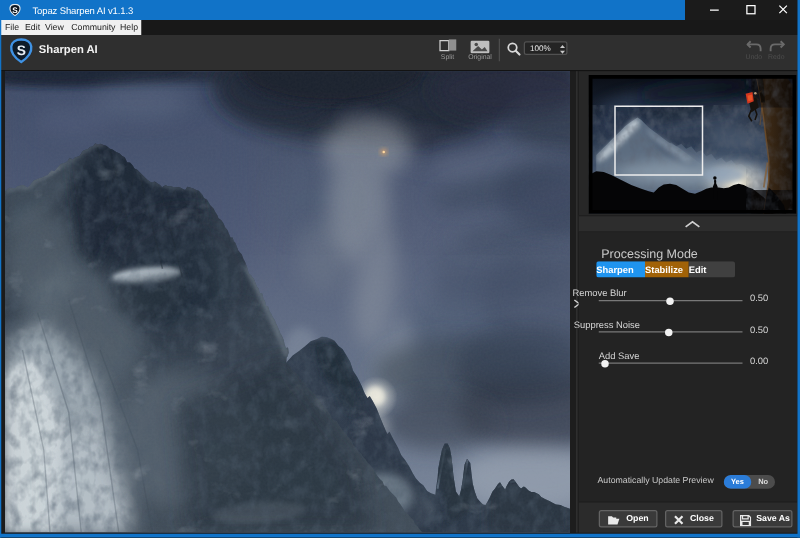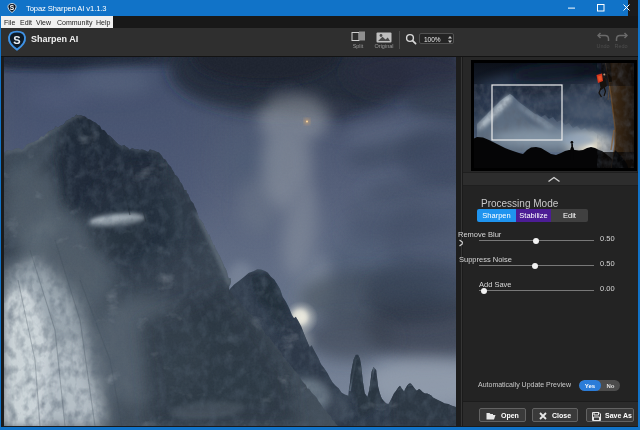--- a/index.html
+++ b/index.html
@@ -1,33 +1,33 @@
 <!DOCTYPE html>
 <html><head><meta charset="utf-8">
 <style>
 *{margin:0;padding:0;box-sizing:border-box}
 html,body{width:640px;height:430px;overflow:hidden;background:#1b1b1b;font-family:"Liberation Sans",sans-serif}
 .abs{position:absolute}
-#titlebar{left:0;top:0;width:628px;height:16px;background:#1173c8}
+#titlebar{left:0;top:0;width:548px;height:16px;background:#1173c8}
 #title{left:26px;top:0;height:16px;line-height:17px;font-size:7.6px;letter-spacing:-0.1px;color:#fff}
 #menurow{left:0;top:16px;width:640px;height:12px;background:#181818}
 #menustrip{left:0;top:0;width:113px;height:12px;background:#f0f0f0}
 .mi{position:absolute;top:0;height:12px;line-height:13px;font-size:7px;color:#1a1a1a}
 #toolbar{left:0;top:28px;width:640px;height:29px;background:#2f2f2f;border-bottom:1px solid #131313}
 #appname{left:31px;top:6px;font-size:9px;font-weight:bold;color:#f2f2f2}
 .tlabel{position:absolute;font-size:5.5px;color:#9a9a9a;text-align:center}
 #photo{left:4px;top:57px;width:452px;height:369px;background:#45536b}
 #gapstrip{left:456px;top:57px;width:6px;height:369px;background:#1d1d1d;border-right:1px solid #353535}
 #panel{left:463px;top:57px;width:175px;height:369px;background:#272727}
 #thumb{left:471px;top:60px;width:166px;height:111px;background:#000}
 #chevrow{left:463px;top:172px;width:175px;height:14px;background:#2d2d2d;border-top:1px solid #1f1f1f;border-bottom:1px solid #1f1f1f}
 #procarea{left:463px;top:186px;width:175px;height:215px;background:#232323}
 #pmlabel{left:481px;top:198px;font-size:10px;color:#c8c8c8}
 #tabs{left:477px;top:209px;width:111px;height:13px;border-radius:2px;overflow:hidden}
-.tab{position:absolute;top:0;height:13px;font-size:7.5px;font-weight:normal;color:#fff;text-align:center;line-height:14px}
+.tab{position:absolute;top:0;height:13px;font-size:7.5px;font-weight:bold;color:#fff;text-align:left;line-height:14px}
 .slabel{position:absolute;font-size:7.5px;color:#d6d6d6}
 .sval{position:absolute;font-size:7.5px;color:#d6d6d6}
 .track{position:absolute;width:115px;height:1px;background:#787878}
 .handle{position:absolute;width:6px;height:6px;border-radius:50%;background:#f2f2f2}
 #aulabel{left:478px;top:381px;font-size:7px;color:#c9c9c9}
 #toggle{left:579px;top:380px;width:41px;height:11px;border-radius:6px;background:#4c4c4c;overflow:hidden}
 #toggleyes{position:absolute;left:0;top:0;width:22px;height:11px;border-radius:6px;background:#2b7cd8;color:#fff;font-size:6px;font-weight:bold;text-align:center;line-height:12px}
 #toggleno{position:absolute;left:22px;top:0;width:19px;height:11px;color:#ddd;font-size:6px;font-weight:bold;text-align:center;line-height:12px}
 #botbar{left:463px;top:401px;width:175px;height:25px;background:#2b2b2b;border-top:1px solid #1c1c1c}
 .btn{position:absolute;top:408px;height:14px;background:#3a3a3a;border:1px solid #636363;border-radius:2px;color:#fff;font-size:7px;font-weight:bold}
@@ -341,21 +341,21 @@
 </svg></div>
 <div class="abs" id="chevrow">
   <svg class="abs" style="left:84px;top:3px" width="14" height="7" viewBox="0 0 14 7">
       <path d="M1.5 5.5 L7 1.5 L12.5 5.5" fill="none" stroke="#cfcfcf" stroke-width="1.4"></path>
     </svg>
 </div>
 <div class="abs" id="procarea"></div>
 <span class="abs" id="pmlabel">Processing Mode</span>
 <div class="abs" id="tabs">
   <div class="tab" style="left:0;width:39px;background:#1f94ef">Sharpen</div>
-  <div class="tab" style="left:39px;width:35px;background:#4c1d95">Stabilize</div>
+  <div class="tab" style="left:39px;width:35px;background:#a16207">Stabilize</div>
   <div class="tab" style="left:74px;width:37px;background:#404040">Edit</div>
 </div>
 <span class="slabel" style="left:458px;top:230px">Remove Blur</span>
 <span class="sval" style="left:600px;top:234px">0.50</span>
 <div class="track abs" style="left:479px;top:240px"></div>
 <div class="handle abs" style="left:533px;top:237.5px"></div>
 <span class="slabel" style="left:459px;top:255px">Suppress Noise</span>
 <span class="sval" style="left:600px;top:259px">0.50</span>
 <div class="track abs" style="left:479px;top:265px"></div>
 <div class="handle abs" style="left:532px;top:262.5px"></div>

